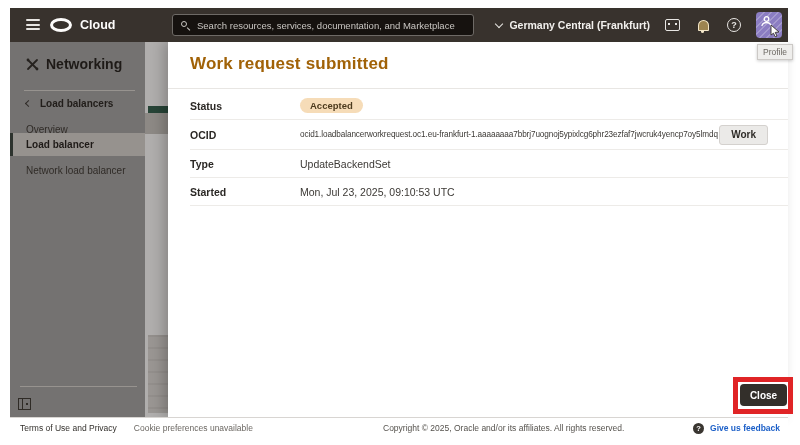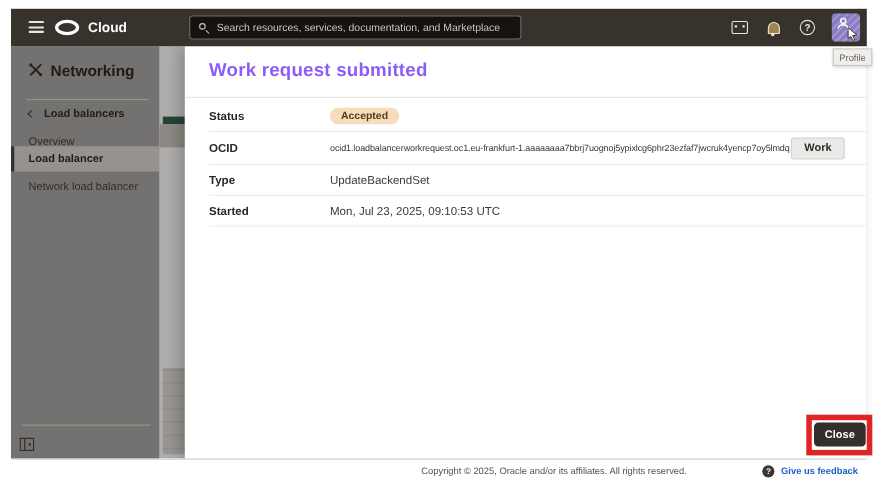--- a/index.html
+++ b/index.html
@@ -50,21 +50,21 @@
   .strip{position:absolute;left:145px;top:42px;width:23px;height:375px;background:#ffffff;z-index:1;}
   .strip .greenbar{position:absolute;left:3px;top:64px;width:20px;height:7px;background:#2d5c4a;}
   .strip .grayblk{position:absolute;left:0;top:71px;width:23px;height:21px;background:#c9c6c2;}
   .strip .botblk{position:absolute;left:3px;top:293px;width:20px;height:78px;background:#dedbd8;background-image:repeating-linear-gradient(180deg,#d3d0cd 0 2px,rgba(0,0,0,0) 2px 12px);}
 
   
   .scrim{position:absolute;left:10px;top:42px;width:778px;height:375px;background:rgba(28,24,20,.35);z-index:5;}
 
   
   .panel{position:absolute;left:168px;top:42px;width:620px;height:375px;background:#ffffff;z-index:6;box-shadow:-5px 0 12px rgba(0,0,0,.22);}
-  .p-title{position:absolute;left:22px;top:12px;font-size:17px;font-weight:bold;color:#8b5cf6;letter-spacing:.2px;}
+  .p-title{position:absolute;left:22px;top:12px;font-size:17px;font-weight:bold;color:#a16207;letter-spacing:.2px;}
   .p-title-div{position:absolute;left:0;right:0;top:46px;height:1px;background:#e8e6e3;}
   .p-row{position:absolute;left:22px;right:0;border-bottom:1px solid #edebe8;display:flex;align-items:center;}
   .p-label{width:110px;flex:0 0 auto;font-size:10.5px;font-weight:bold;color:#2b2825;}
   .p-value{font-size:10.5px;color:#3c3935;}
   .badge{display:inline-block;background:#f6dcb8;color:#4c3a1d;font-size:9.5px;font-weight:bold;border-radius:10px;padding:3px 10px;line-height:1;}
   .ocid-val{font-size:8.2px;letter-spacing:-.1px;color:#3c3935;white-space:nowrap;}
   .copy-btn{position:absolute;right:20px;top:50%;transform:translateY(-50%);background:#ebeae8;border:1px solid #d4d1ce;border-radius:3px;font-size:10px;font-weight:bold;color:#2f2c28;padding:4px 11px;cursor:pointer;line-height:1;}
   .btn-secondary{position:absolute;left:464px;top:342px;width:100px;height:22px;background:#ffffff;border:1px solid #76716c;border-radius:4px;font-size:9.5px;font-weight:bold;color:#2f2b27;display:flex;align-items:center;justify-content:center;cursor:pointer;}
   .btn-primary{position:absolute;left:572px;top:342px;width:47px;height:22px;background:#332f2a;border:none;border-radius:4px;font-size:10px;font-weight:bold;color:#ffffff;display:flex;align-items:center;justify-content:center;cursor:pointer;}
   .annotation{position:absolute;left:565px;top:335px;width:60px;height:37px;border:5px solid #e02426;z-index:9;pointer-events:none;}
@@ -154,20 +154,24 @@
     <div class="oracle-logo"></div>
     <div class="brand">Cloud</div>
     <div class="search">
       <span class="mag">
           <span class="lens"></span>
           <span class="stem"></span>
         </span>
       <span>Search resources, services, documentation, and Marketplace</span>
     </div>
     <div class="tb-right">
+      <div class="region">
+        <span class="chev"></span>
+        <span>Germany Central (Frankfurt)</span>
+      </div>
       <div class="tbicon">
           <span class="shell"></span>
         </div>
       <div class="tbicon">
           <span class="bell"></span>
         </div>
       <div class="tbicon">
           <span class="helpc">?</span>
         </div>
       <div class="profile">
@@ -178,20 +182,24 @@
         <svg class="cursor-arrow" width="10" height="12" viewBox="0 0 10 12">
             <path d="M1 0 L9 7 L5.2 7.4 L7 11 L5.2 11.8 L3.5 8.2 L1 10 Z" fill="#ffffff" stroke="#35312c" stroke-width="0.9"></path>
           </svg>
       </div>
     </div>
   </div>
 
   <div class="tooltip">Profile</div>
 
   <div class="footer">
+    <div class="f-left">
+      <span class="f-terms">Terms of Use and Privacy</span>
+      <span class="f-cookie">Cookie preferences unavailable</span>
+    </div>
     <span class="f-copy">Copyright © 2025, Oracle and/or its affiliates. All rights reserved.</span>
     <div class="f-right">
       <span class="f-help">?</span>
       <span class="f-feedback">Give us feedback</span>
     </div>
   </div>
 
 </div>
 
 </body></html>

